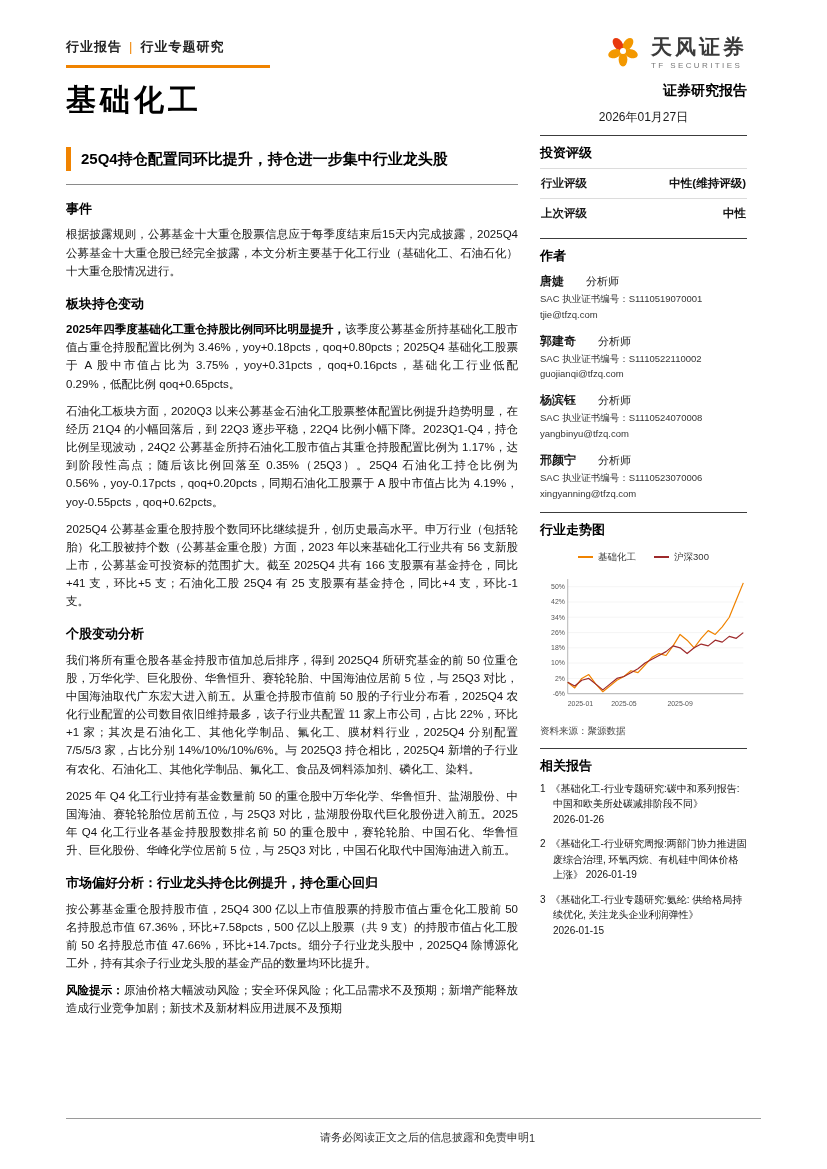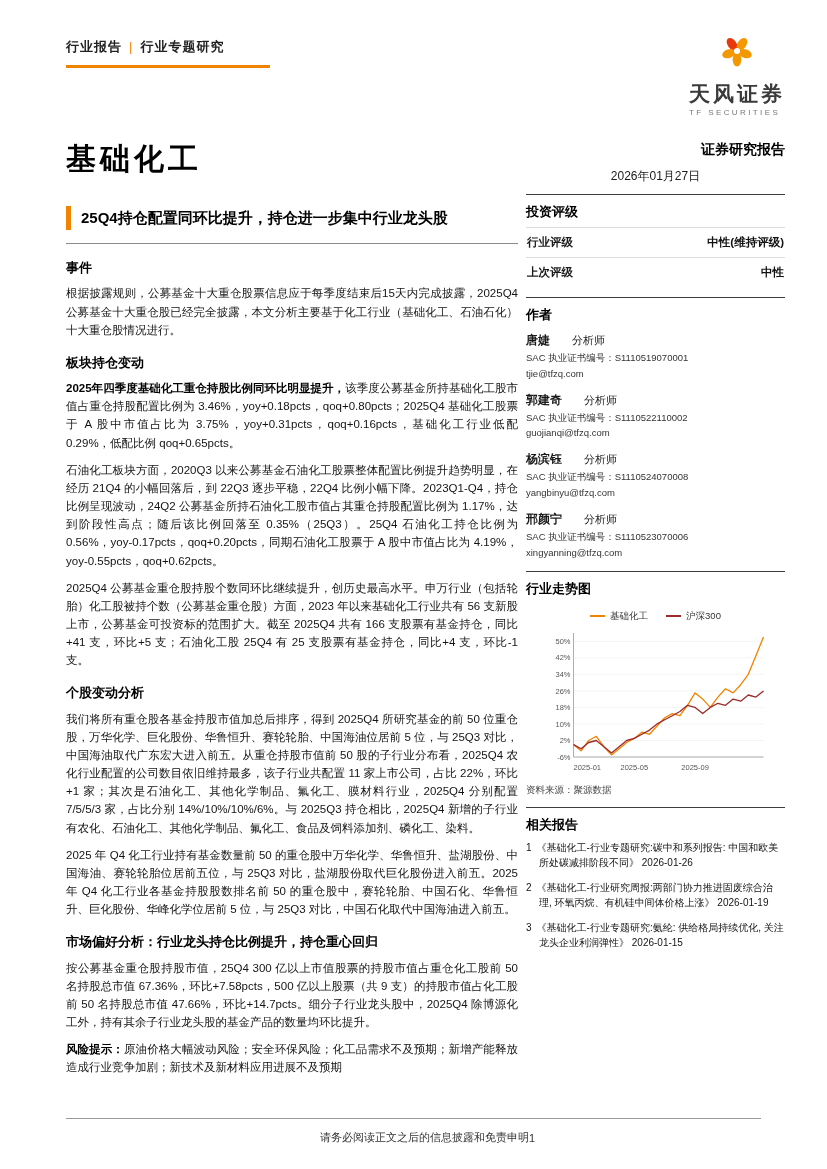--- a/index.html
+++ b/index.html
@@ -5,34 +5,34 @@
   :root{
     --accent:#f08300;
     --maroon:#9e2a2b;
     --ink:#1a1a1a;
   }
   *{margin:0;padding:0;box-sizing:border-box;}
   html,body{background:#e8e8e8;}
   body{font-family:"Liberation Sans","DejaVu Sans",sans-serif;color:var(--ink);}
   .page{
     width:827px;height:1169px;background:#fff;margin:0 auto;position:relative;
-    padding:34px 42px 0 66px;overflow:hidden;
+    padding:34px 80px 0 66px;overflow:hidden;
   }
   
   .topbar{display:flex;justify-content:space-between;align-items:flex-start;}
   .crumb{
     font-size:13px;font-weight:bold;color:#222;letter-spacing:1px;
     padding:4px 46px 9px 0;border-bottom:3px solid var(--accent);
   }
   .crumb .sep{color:var(--accent);margin:0 7px;font-weight:normal;}
-  .logo{display:flex;align-items:center;gap:9px;margin-top:-2px;flex-direction:column;}
+  .logo{display:flex;align-items:center;gap:9px;margin-top:-2px;}
   .logo-text .cn{font-size:21px;font-weight:bold;letter-spacing:3px;color:#3a3a3a;line-height:1;}
   .logo-text .en{font-size:8px;letter-spacing:2.4px;color:#787878;margin-top:4px;}
   
-  .cols{display:flex;gap:8px;margin-top:22px;}
+  .cols{display:flex;gap:22px;margin-top:6px;}
   .col-left{flex:0 0 452px;width:452px;}
   .col-right{flex:1;min-width:0;}
   
   h1{font-size:30px;letter-spacing:4px;color:#000;font-weight:bold;}
   .subtitle-wrap{border-bottom:1px solid #8a8a8a;padding-bottom:13px;margin-top:26px;}
   .subtitle{
     font-size:15px;font-weight:bold;color:#000;
     border-left:5px solid var(--accent);padding:2px 0 2px 10px;line-height:1.35;
   }
   #sections{margin-top:6px;}

